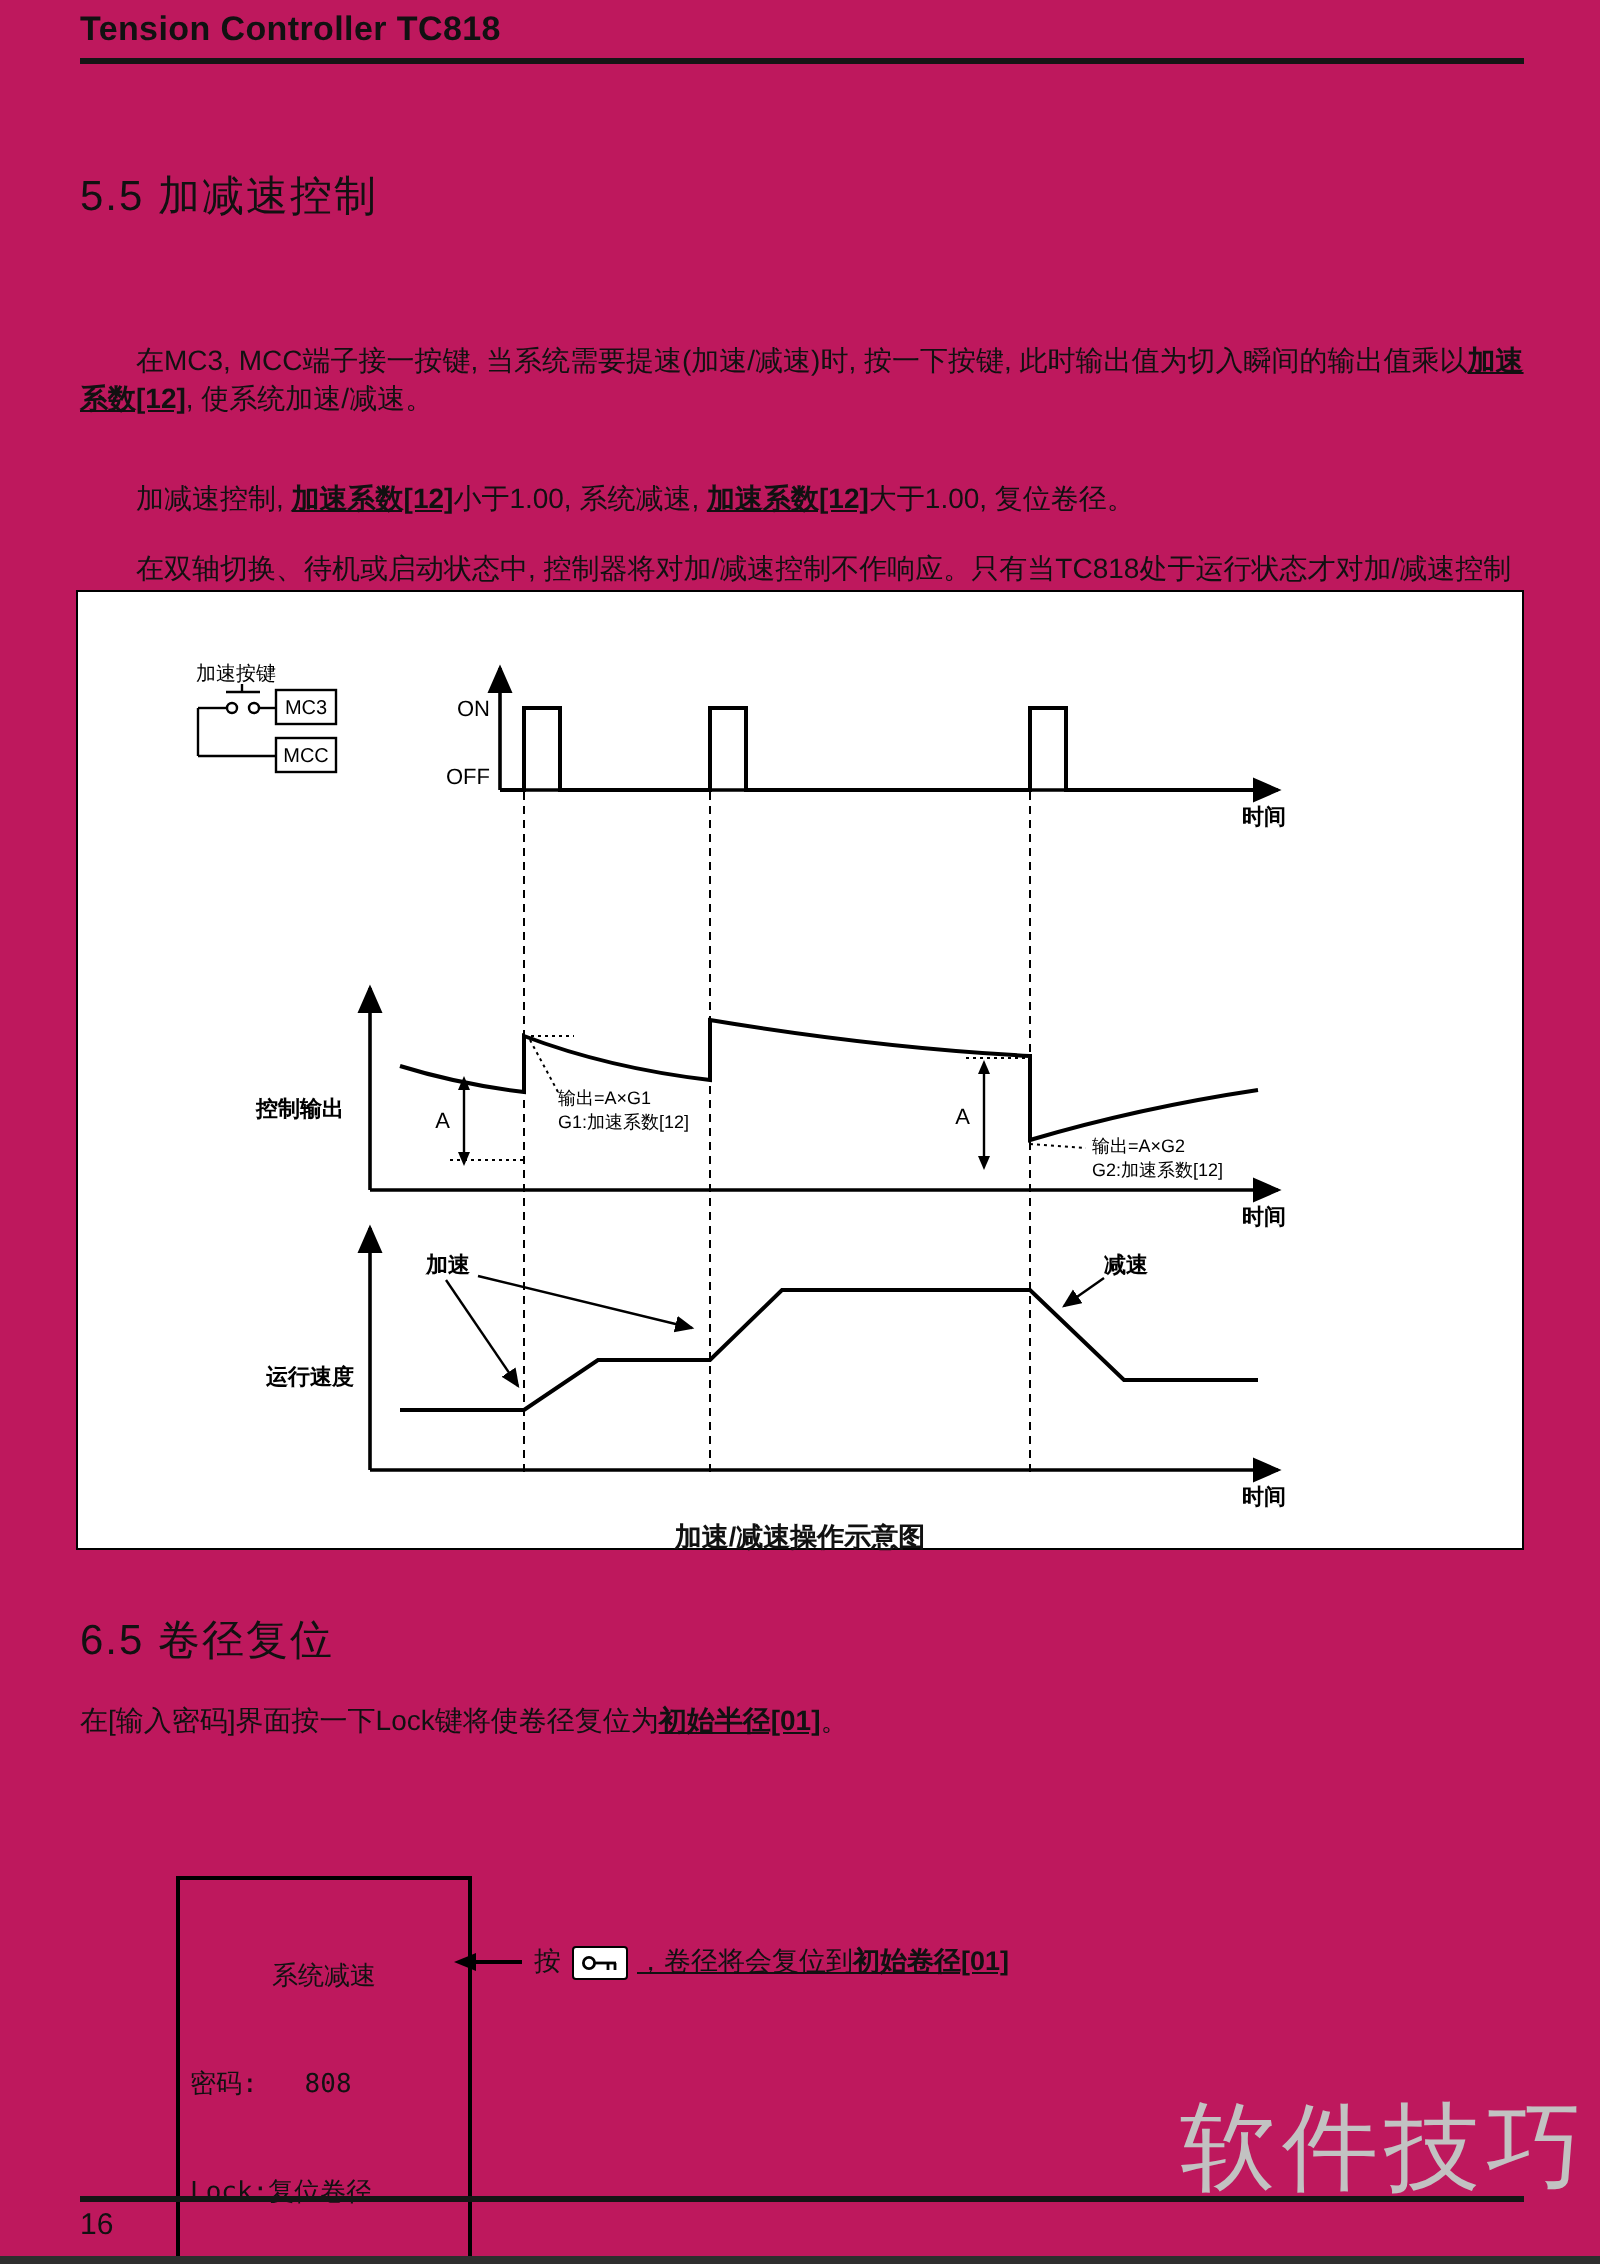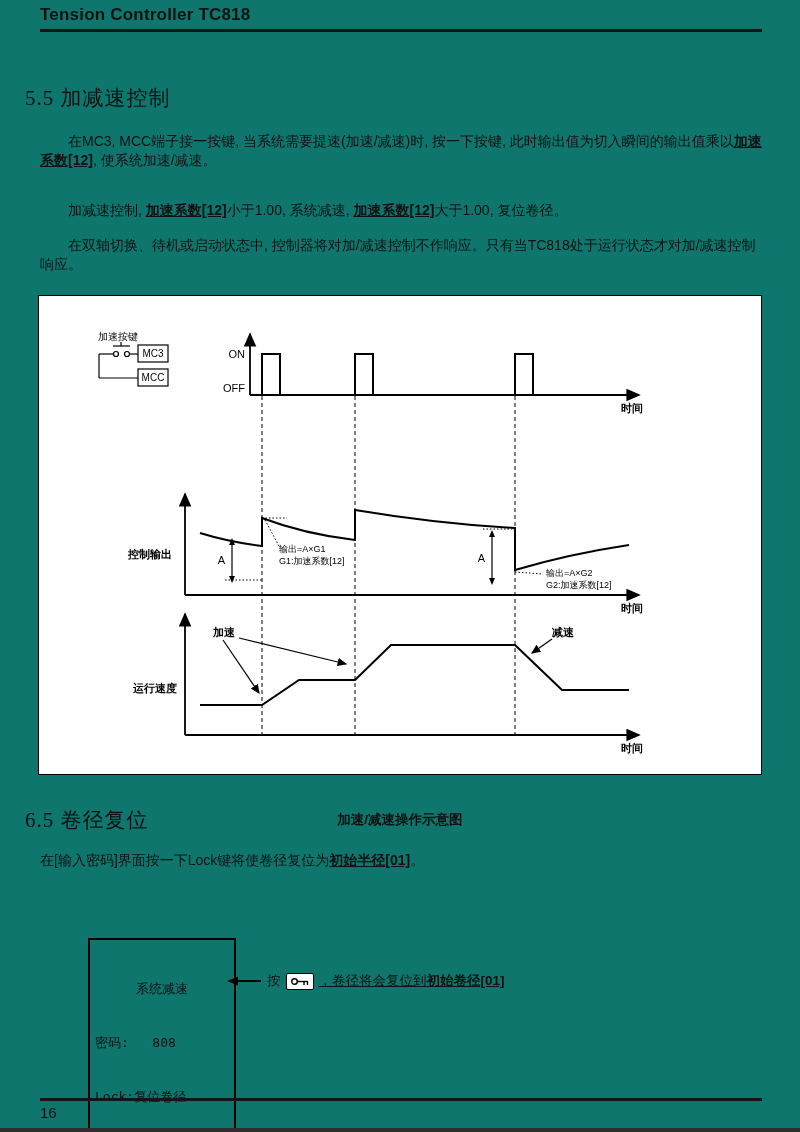--- a/index.html
+++ b/index.html
@@ -1,25 +1,25 @@
 <!DOCTYPE html>
 <html><head>
 <meta charset="utf-8">
 <style>
   html,body { margin:0; padding:0; background:#ffffff; }
-  .page { position:relative; width:800px; height:1132px; background:#0f766e; overflow:hidden;
+  .page { position:relative; width:800px; height:1132px; background:#be185d; overflow:hidden;
           font-family:"Liberation Sans","DejaVu Sans",sans-serif; color:#111; }
   .rule { position:absolute; left:40px; width:722px; height:2.5px; background:#151515; }
   .hdr-title { position:absolute; left:40px; top:5px; font-size:17px; font-weight:bold; letter-spacing:0.2px; }
-  .h2 { position:absolute; left:25px; font-size:21px; letter-spacing:1px;font-family:Liberation Serif, serif; }
+  .h2 { position:absolute; left:40px; font-size:21px; letter-spacing:1px; }
   .para { position:absolute; left:40px; width:722px; font-size:14px; line-height:19px; }
-  .ind { text-indent:2em; }
+  .ind { text-indent:2em;margin-top:39px; }
   .em { font-weight:bold; text-decoration:underline; }
   .fig { position:absolute; left:38px; top:295px; width:722px; height:478px; border:1.5px solid #000; background:#fff; }
-  .caption { position:absolute; left:0; top:811px; width:800px; text-align:center; font-size:13.5px; font-weight:bold; }
+  .caption { position:absolute; left:0; top:760px; width:800px; text-align:center; font-size:13.5px; font-weight:bold; }
   .lcd { position:absolute; left:88px; top:938px; width:134px; border:2px solid #000; padding:4px 5px;
          font-family:"DejaVu Sans Mono","Liberation Mono",monospace; font-size:13px; line-height:18px; white-space:pre; }
   .lcd .c { text-align:center; }
   .keynote { position:absolute; left:226px; top:972px; display:flex; align-items:center; gap:5px; font-size:13.5px; }
   .keyicon { display:inline-flex; align-items:center; border:1.5px solid #000; border-radius:2px; padding:2px 3px; background:#fff; }
   .u { text-decoration:underline; }
   .b { font-weight:bold; }
   .watermark { position:absolute; right:6px; top:1042px; font-size:48px; color:#c2c2c2; letter-spacing:3px; white-space:nowrap; }
   .pagenum { position:absolute; left:40px; top:1104px; font-size:15px; }
   .bottom-edge { position:absolute; left:0; top:1128px; width:800px; height:4px; background:#2e2e2e; }
@@ -161,17 +161,18 @@
       <svg width="20" height="11" viewBox="0 0 20 11">
         <circle cx="4.5" cy="5.5" r="2.8" fill="none" stroke="#000" stroke-width="1.4"></circle>
         <line x1="7.5" y1="5.5" x2="18" y2="5.5" stroke="#000" stroke-width="1.4"></line>
         <line x1="14" y1="5.5" x2="14" y2="9" stroke="#000" stroke-width="1.4"></line>
         <line x1="17.5" y1="5.5" x2="17.5" y2="9" stroke="#000" stroke-width="1.4"></line>
       </svg>
     </span>
     <span class="u"><span>，卷径将会复位到</span><span class="b">初始卷径[01]</span></span>
   </div>
 
+  <div class="watermark">软件技巧</div>
   <div class="rule" style="top:1098px"></div>
   <div class="pagenum">16</div>
   <div class="bottom-edge"></div>
 
 </div>
 
 </body></html>

